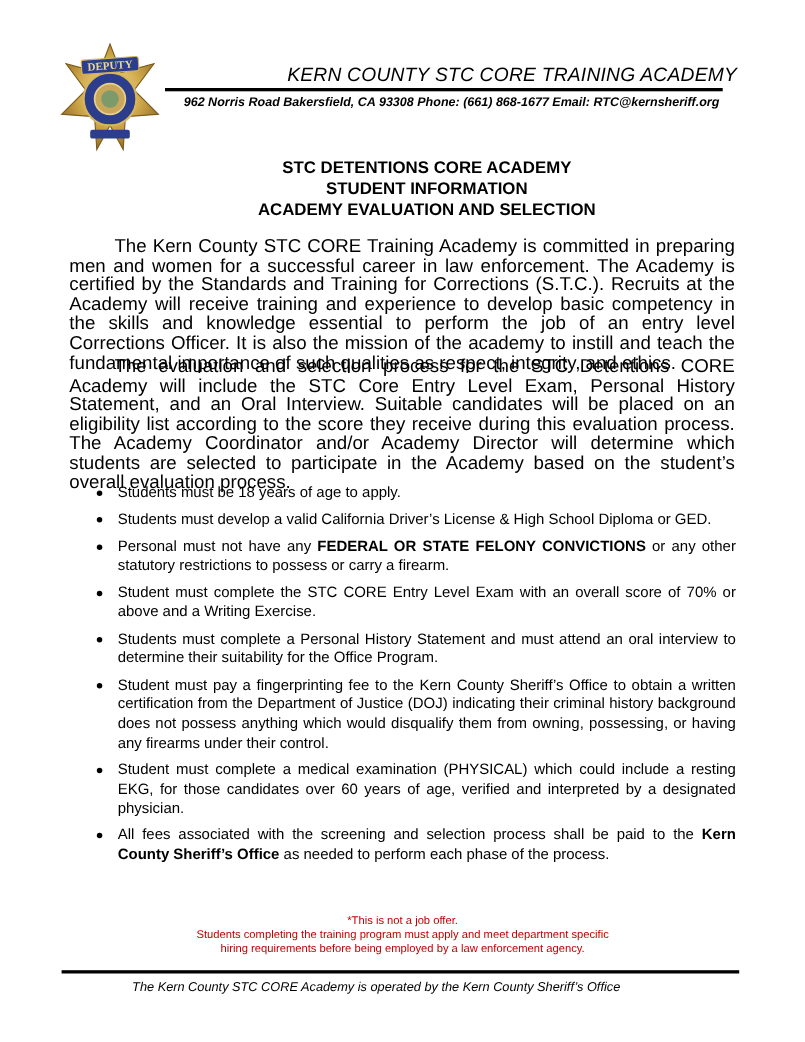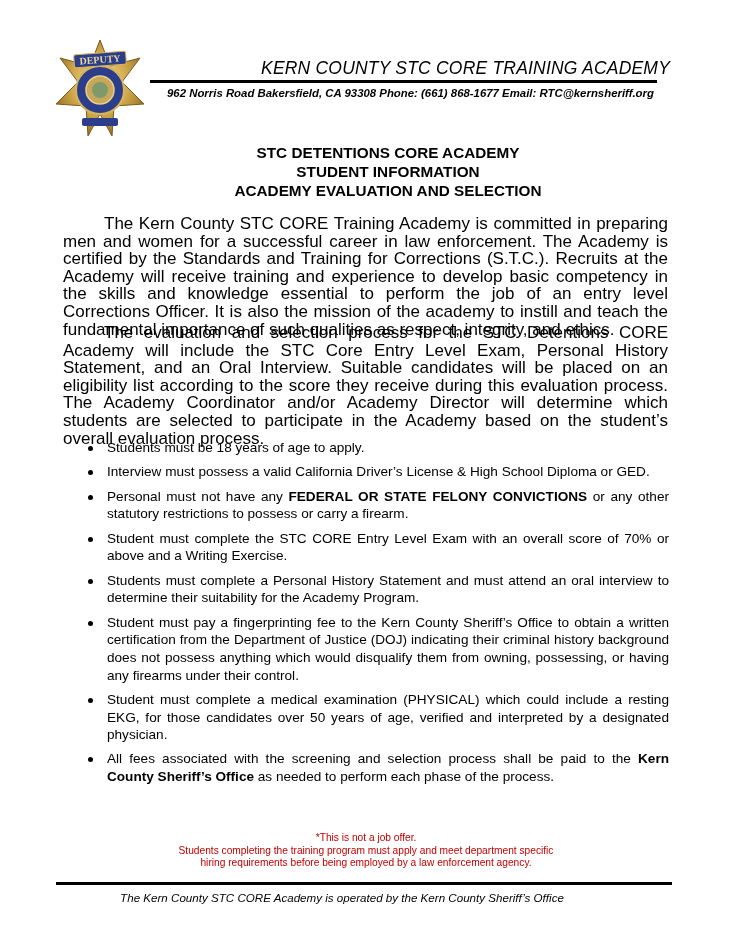--- a/index.html
+++ b/index.html
@@ -52,26 +52,26 @@
   <div>STC DETENTIONS CORE ACADEMY</div>
   <div>STUDENT INFORMATION</div>
   <div>ACADEMY EVALUATION AND SELECTION</div>
 </div>
 
 <div class="para p1"><span class="indent"></span><span>The Kern County STC CORE Training Academy is committed in preparing men and women for a successful career in law enforcement. The Academy is certified by the Standards and Training for Corrections (S.T.C.). Recruits at the Academy will receive training and experience to develop basic competency in the skills and knowledge essential to perform the job of an entry level Corrections Officer. It is also the mission of the academy to instill and teach the fundamental importance of such qualities as respect, integrity, and ethics.</span></div>
 <div class="para p2"><span class="indent"></span><span>The evaluation and selection process for the STC Detentions CORE Academy will include the STC Core Entry Level Exam, Personal History Statement, and an Oral Interview. Suitable candidates will be placed on an eligibility list according to the score they receive during this evaluation process. The Academy Coordinator and/or Academy Director will determine which students are selected to participate in the Academy based on the student’s overall evaluation process.</span></div>
 
 <ul class="bullets">
   <li><span class="dot"></span><span>Students must be 18 years of age to apply.</span></li>
-  <li><span class="dot"></span><span>Interview must possess a valid </span><span class="u">California Driver’s License &amp; High School Diploma or GED.</span></li>
+  <li><span class="dot"></span><span>Students must develop a valid </span><span class="u">California Driver’s License &amp; High School Diploma or GED.</span></li>
   <li><span class="dot"></span><span>Personal must not have any </span><span class="b u">FEDERAL OR STATE FELONY CONVICTIONS</span><span> or any other statutory restrictions to possess or carry a firearm.</span></li>
   <li><span class="dot"></span><span>Student must complete the STC CORE Entry Level Exam with an overall score of </span><span class="u">70% or above</span><span> and a Writing Exercise.</span></li>
-  <li><span class="dot"></span><span>Students must complete a Personal History Statement and must attend an oral interview to determine their suitability for the Academy Program.</span></li>
+  <li><span class="dot"></span><span>Students must complete a Personal History Statement and must attend an oral interview to determine their suitability for the Office Program.</span></li>
   <li><span class="dot"></span><span>Student must pay a fingerprinting fee to the Kern County Sheriff’s Office to obtain a written certification from the Department of Justice (DOJ) indicating their criminal history background does not possess anything which would disqualify them from owning, possessing, or having any firearms under their control.</span></li>
-  <li><span class="dot"></span><span>Student must complete a medical examination (PHYSICAL) which could include a resting EKG, for those candidates over 50 years of age, verified and interpreted by a designated physician.</span></li>
+  <li><span class="dot"></span><span>Student must complete a medical examination (PHYSICAL) which could include a resting EKG, for those candidates over 60 years of age, verified and interpreted by a designated physician.</span></li>
   <li><span class="dot"></span><span>All fees associated with the screening and selection process shall be paid to the </span><span class="b">Kern County Sheriff’s Office</span><span> as needed to perform each phase of the process.</span></li>
 </ul>
 
 <div class="notice">
   <div>*This is not a job offer.</div>
   <div>Students completing the training program must apply and meet department specific</div>
   <div>hiring requirements before being employed by a law enforcement agency.</div>
 </div>
 
 <div class="foot-rule"></div>

